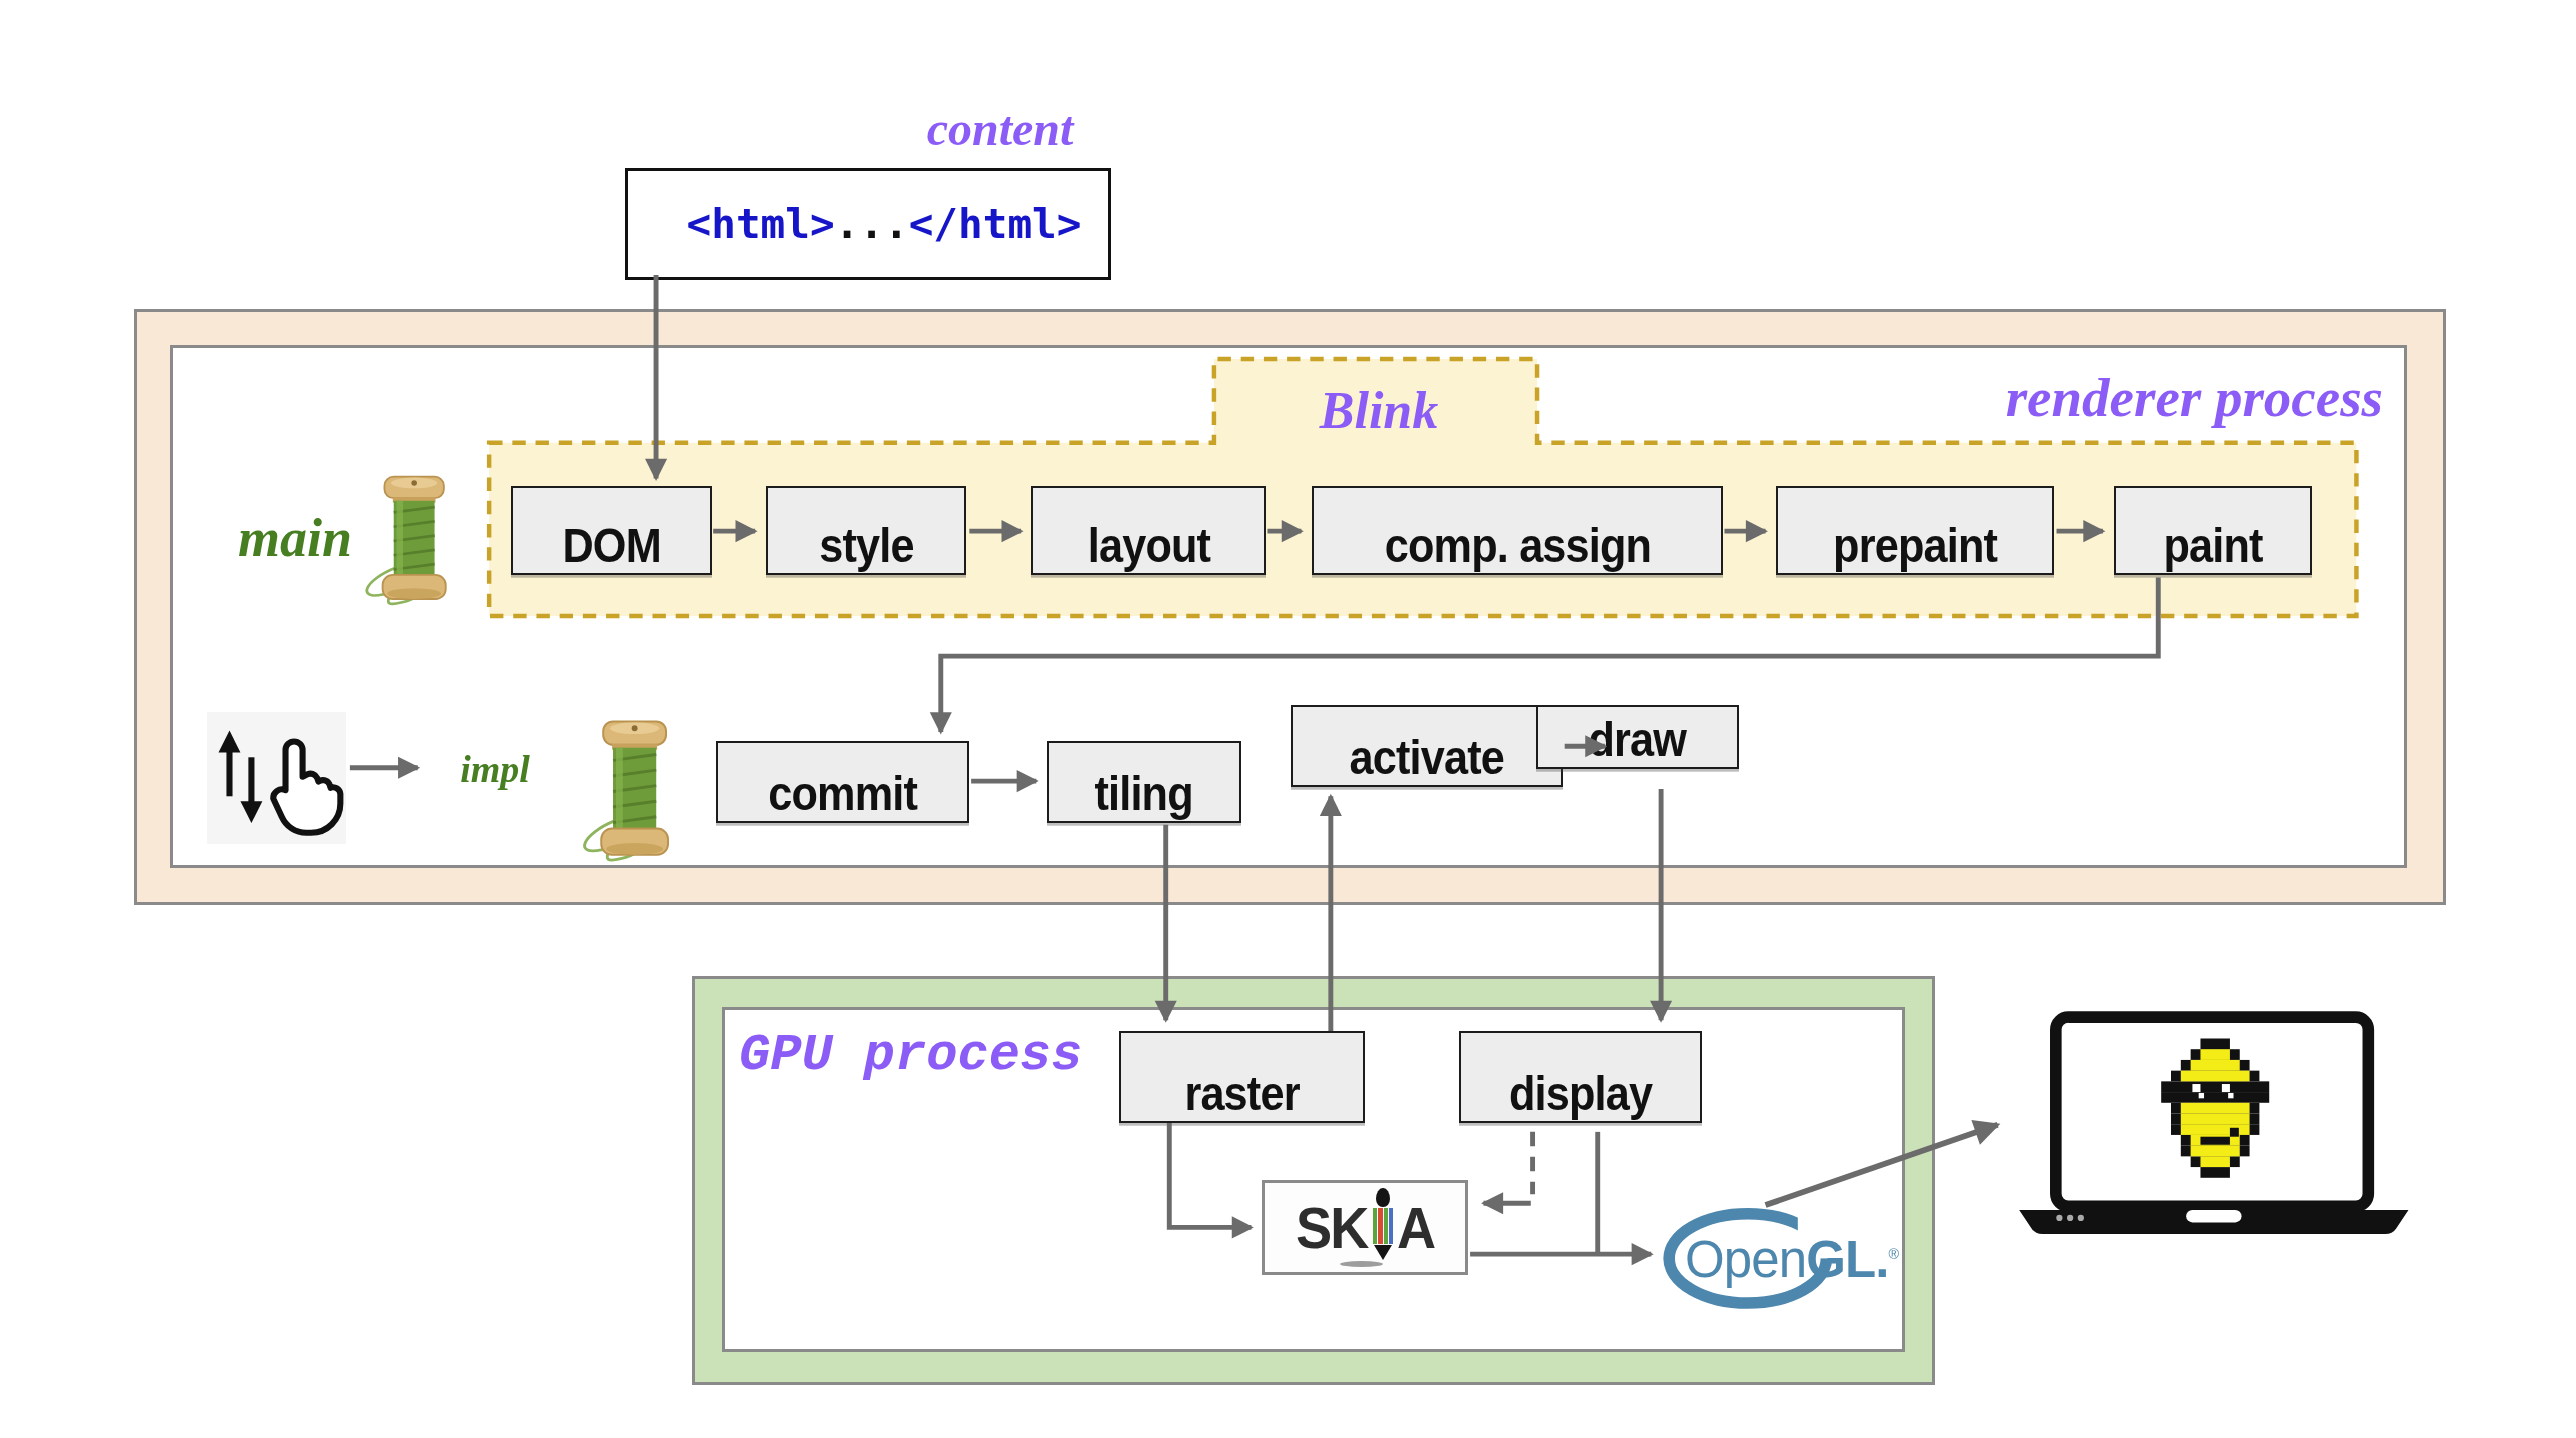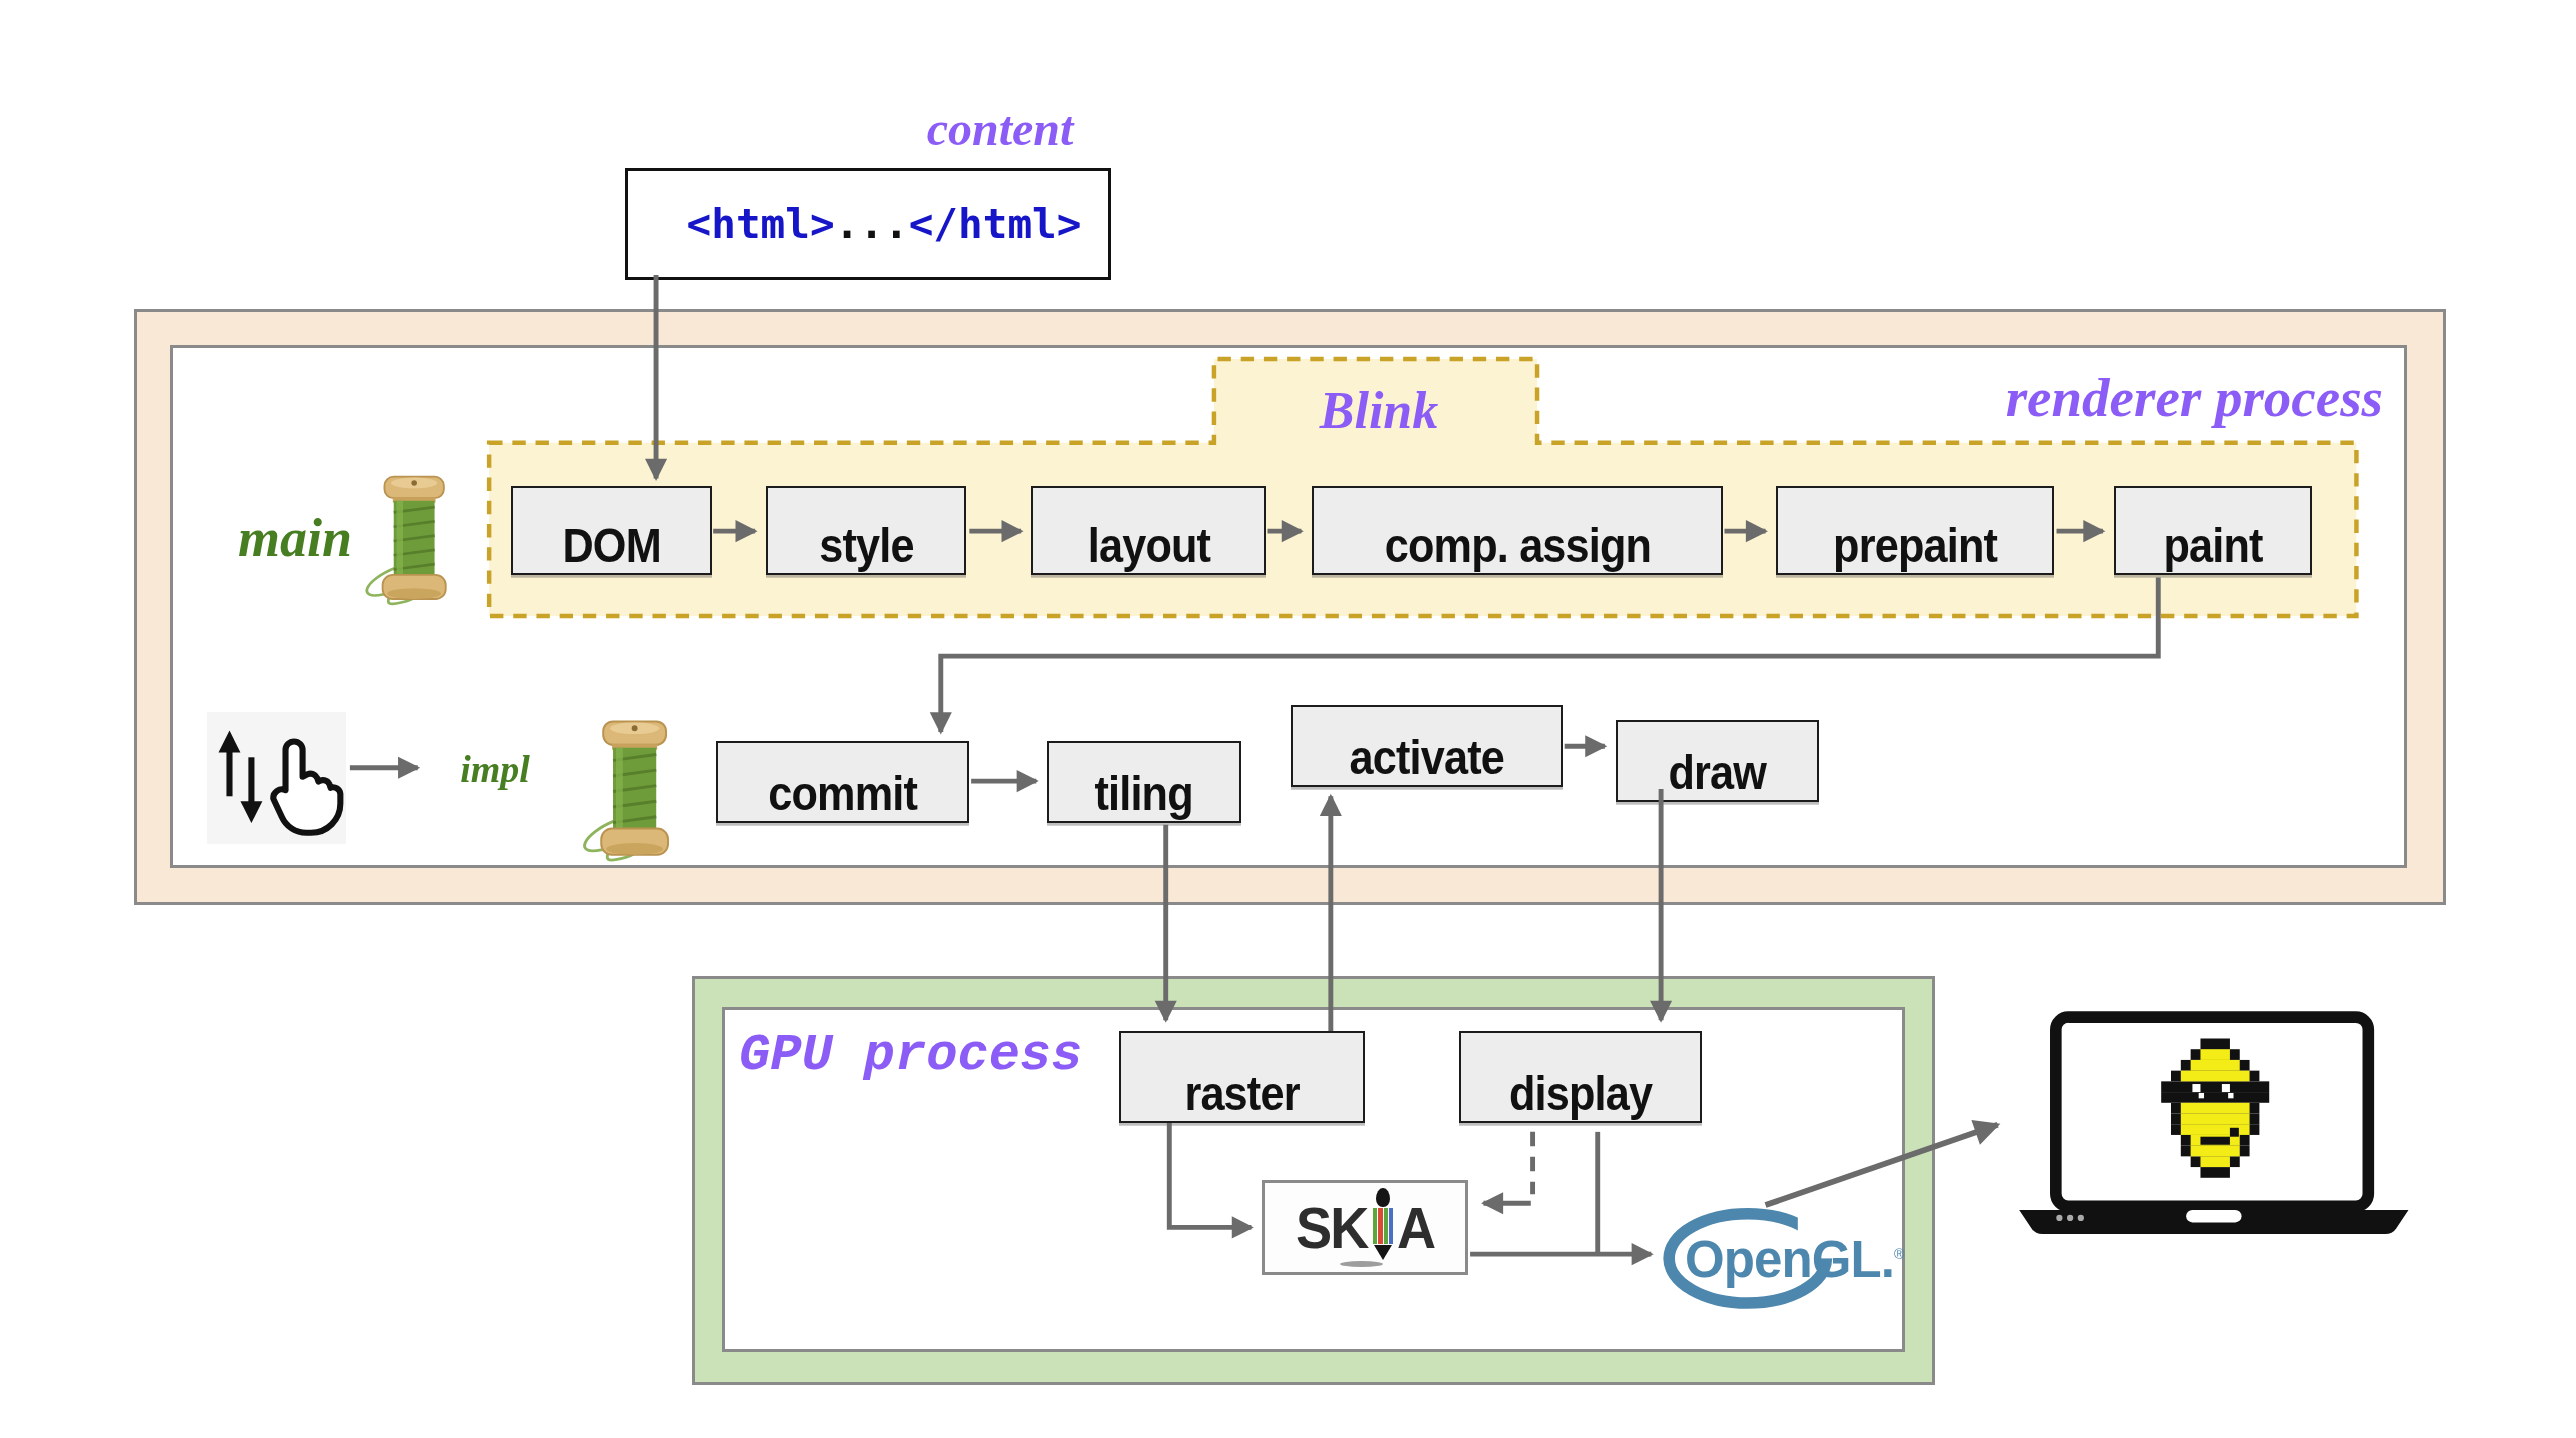--- a/index.html
+++ b/index.html
@@ -54,21 +54,21 @@
   .pencil .stripes i{display:block;width:4.5px;height:36px;}
   .pencil .tip{width:0;height:0;border-left:9px solid transparent;border-right:9px solid transparent;
       border-top:15px solid #151515;margin-top:0.9px;}
   .pencil .shadow{position:absolute;left:-32px;bottom:0px;width:43px;height:6.2px;background:rgba(40,40,40,.45);
       border-radius:50%;}
 
   
   .opengl{position:absolute;left:1662px;top:1203px;width:218px;height:109px;z-index:10;}
   .opengl .text{position:absolute;left:23px;top:27px;font-size:51px;color:var(--c-opengl-blue,#4d87ad);
       letter-spacing:-0.9px;white-space:nowrap;}
-  .opengl .text .open{font-weight:700;}
+  .opengl .text .open{font-weight:400;}
   .opengl .text .gl{font-weight:800;}
   .opengl .text .reg{font-size:14.3px;vertical-align:super;}
 </style>
 </head>
 <body>
 
 <div id="canvas">
 
   <div class="container renderer-outer"></div>
   <div class="container renderer-inner"></div>
@@ -150,21 +150,21 @@
 
   <div class="stage" style="left:716px;top:741px;width:253px;height:82px;">
     <span>commit</span>
     </div>
   <div class="stage" style="left:1047px;top:741px;width:194px;height:82px;">
     <span>tiling</span>
     </div>
   <div class="stage" style="left:1291px;top:705px;width:272px;height:82px;">
     <span>activate</span>
     </div>
-  <div class="stage" style="left:1616px;top:705px;width:203px;height:82px;margin-top:15px;">
+  <div class="stage" style="left:1536px;top:705px;width:203px;height:64px;">
     <span>draw</span>
     </div>
 
   <div class="stage" style="left:1119px;top:1031px;width:246px;height:92px;">
     <span>raster</span>
     </div>
   <div class="stage" style="left:1459px;top:1031px;width:243px;height:92px;">
     <span>display</span>
     </div>
 

